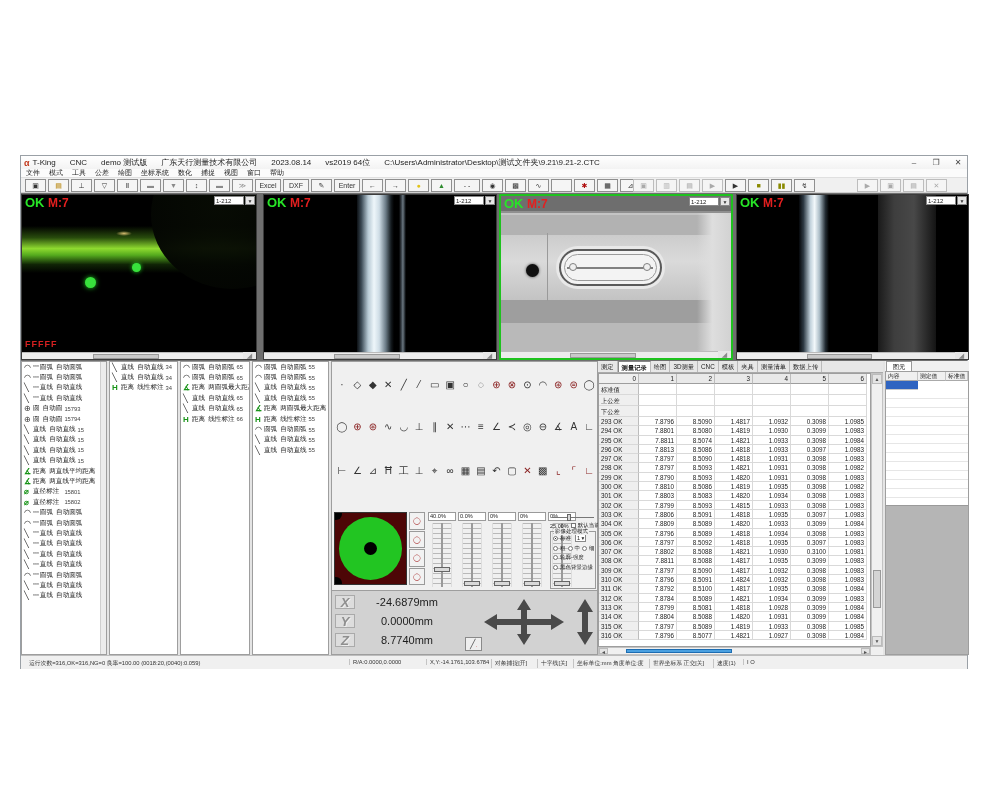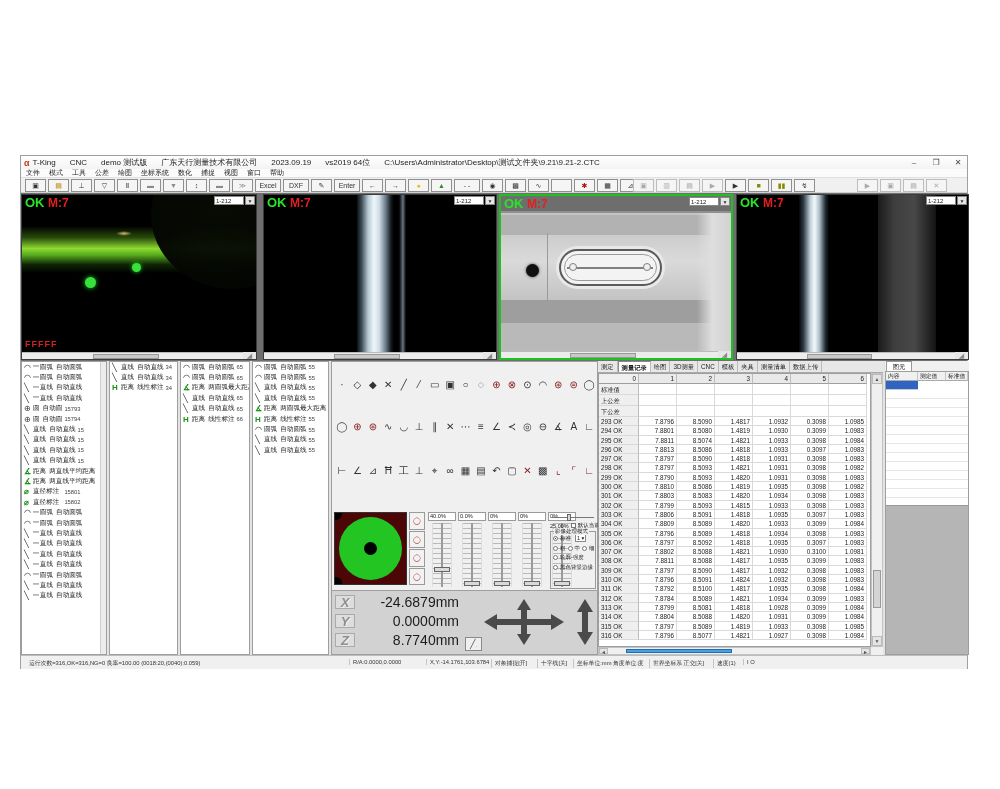--- a/index.html
+++ b/index.html
@@ -115,21 +115,21 @@
   .fset .legend { position:absolute; top:-4px; left:3px; background:#f0f0f0; padding:0 1px; }
   .rrow { display:flex; align-items:center; gap:2px; margin-bottom:2.5px; white-space:nowrap; }
   .radio { width:5px; height:5px; border:1px solid #777; border-radius:50%; background:#fff; display:inline-block; flex:0 0 5px; }
   .radio.on { background:radial-gradient(#333 40%, #fff 45%); }
   .ddl { border:1px solid #888; background:#fff; font-size:5.5px; padding:0 1px; margin-left:2px; }
 
   
   .dro { position:absolute; left:0; right:0; top:228px; bottom:0; background:#d2d2d2; border-top:1px solid #9e9e9e; }
   .drorow { position:absolute; left:3px; height:16px; display:flex; align-items:center; }
   .droicon { width:20px; height:14px; font-size:13px; font-weight:bold; font-style:italic; color:#8f8f8f; line-height:14px; text-align:center; text-shadow:1px 1px 0 #eee; border:1px solid #aaa; background:#ddd; }
-  .droval { width:104px; text-align:right; font-size:14px; color:#1c1c1c; }
+  .droval { width:104px; text-align:center; font-size:11px; color:#1c1c1c; }
   .anglebtn { position:absolute; left:133px; top:46px; width:17px; height:14px; background:#efefef; border:1px solid #8a8a8a; font-size:9px; line-height:12px; text-align:center; color:#555; }
   .anglebtn i { color:#c22; font-style:normal; font-size:6px; }
   .arrows { position:absolute; left:152px; top:8px; }
   .varrow { position:absolute; left:243px; top:8px; }
 
   
   .gridp { position:absolute; left:577px; width:285px; top:0; bottom:0; background:#f0f0f0; }
   .gtabs { position:absolute; left:0; top:0; right:0; height:12px; display:flex; font-size:6.3px; color:#222; background:#e7e7e7; border-bottom:1px solid #aaa; }
   .gtab { padding:1px 3px 0; border-right:1px solid #bbb; line-height:10px; white-space:nowrap; }
   .gtab.act { background:#fff; border-top:1px solid #888; border-left:1px solid #888; font-weight:bold; }
@@ -165,21 +165,21 @@
 
 <div class="page">
   <div class="win">
 
     <div class="titlebar">
       <span class="logo">α</span>
       <span class="tpart">T-King</span>
       <span class="tpart">CNC</span>
       <span class="tpart">demo 测试版</span>
       <span class="tpart">广东天行测量技术有限公司</span>
-      <span class="tpart">2023.09.19</span>
+      <span class="tpart">2023.08.14</span>
       <span class="tpart">vs2019 64位</span>
       <span class="tpart">C:\Users\Administrator\Desktop\测试文件夹\9.21\9.21-2.CTC</span>
       <span class="winctl">
         <span>–</span>
         <span>❐</span>
         <span>✕</span>
       </span>
     </div>
 
     <div class="menubar" id="menubar">

